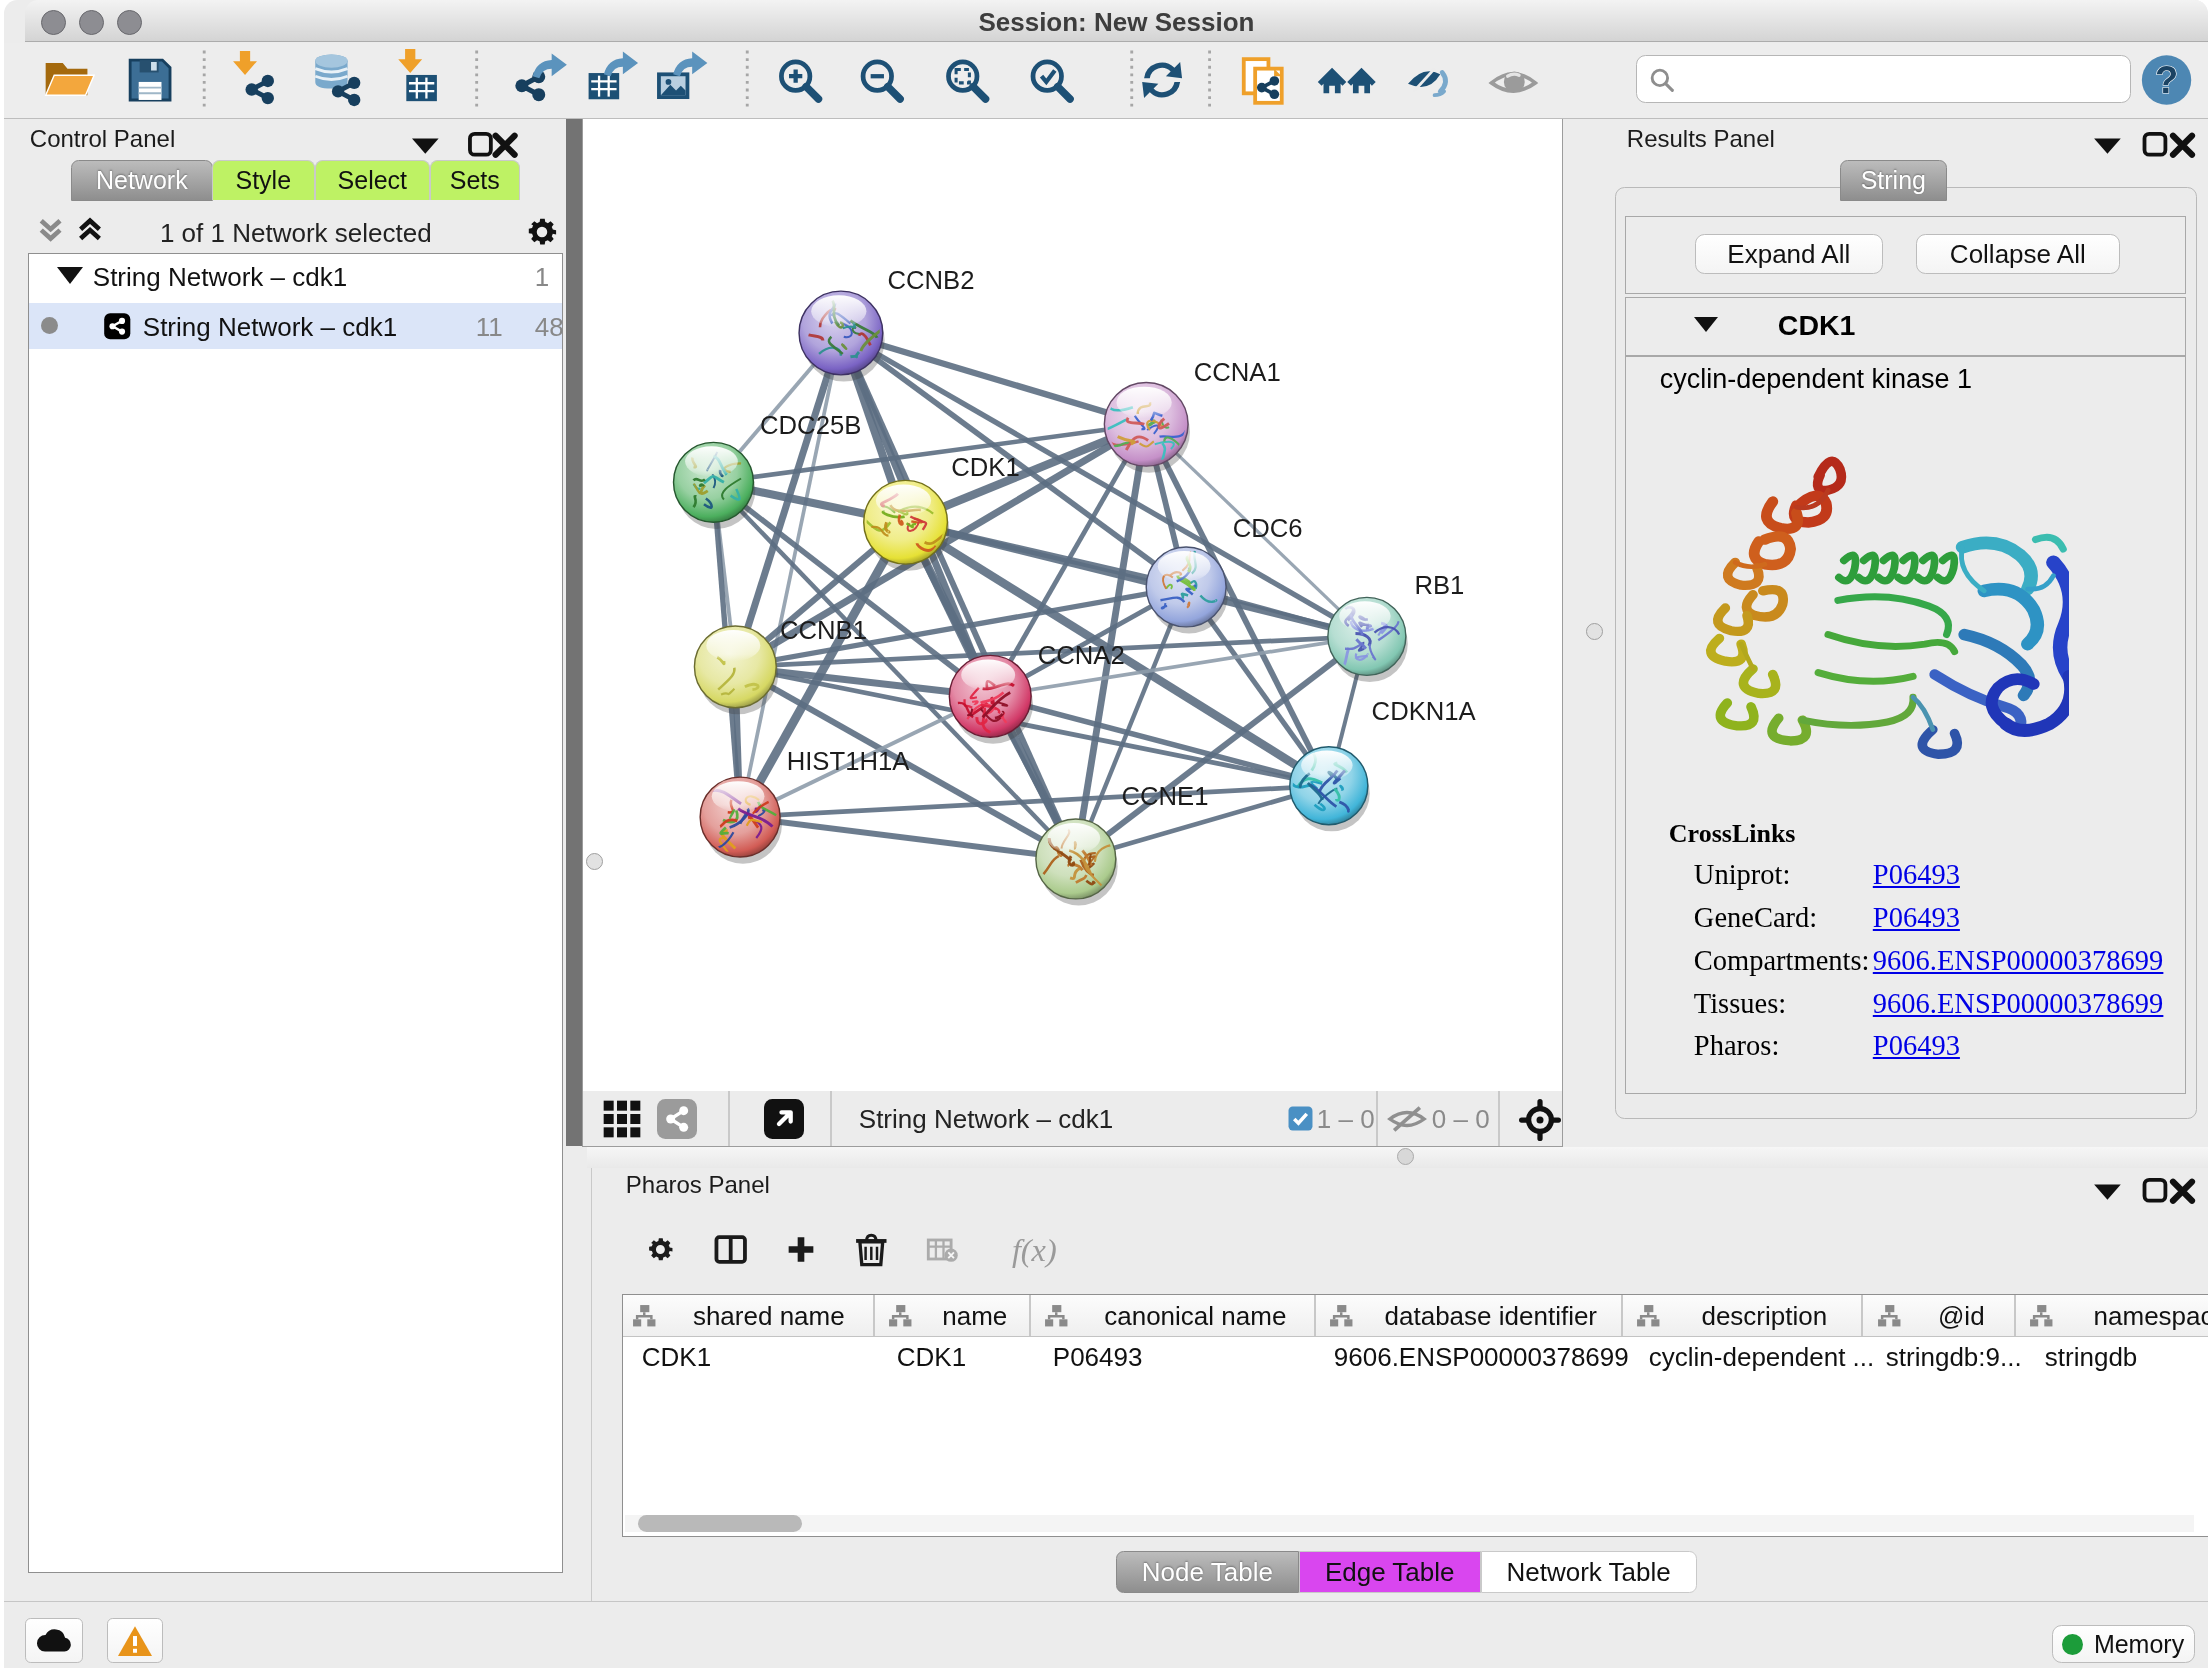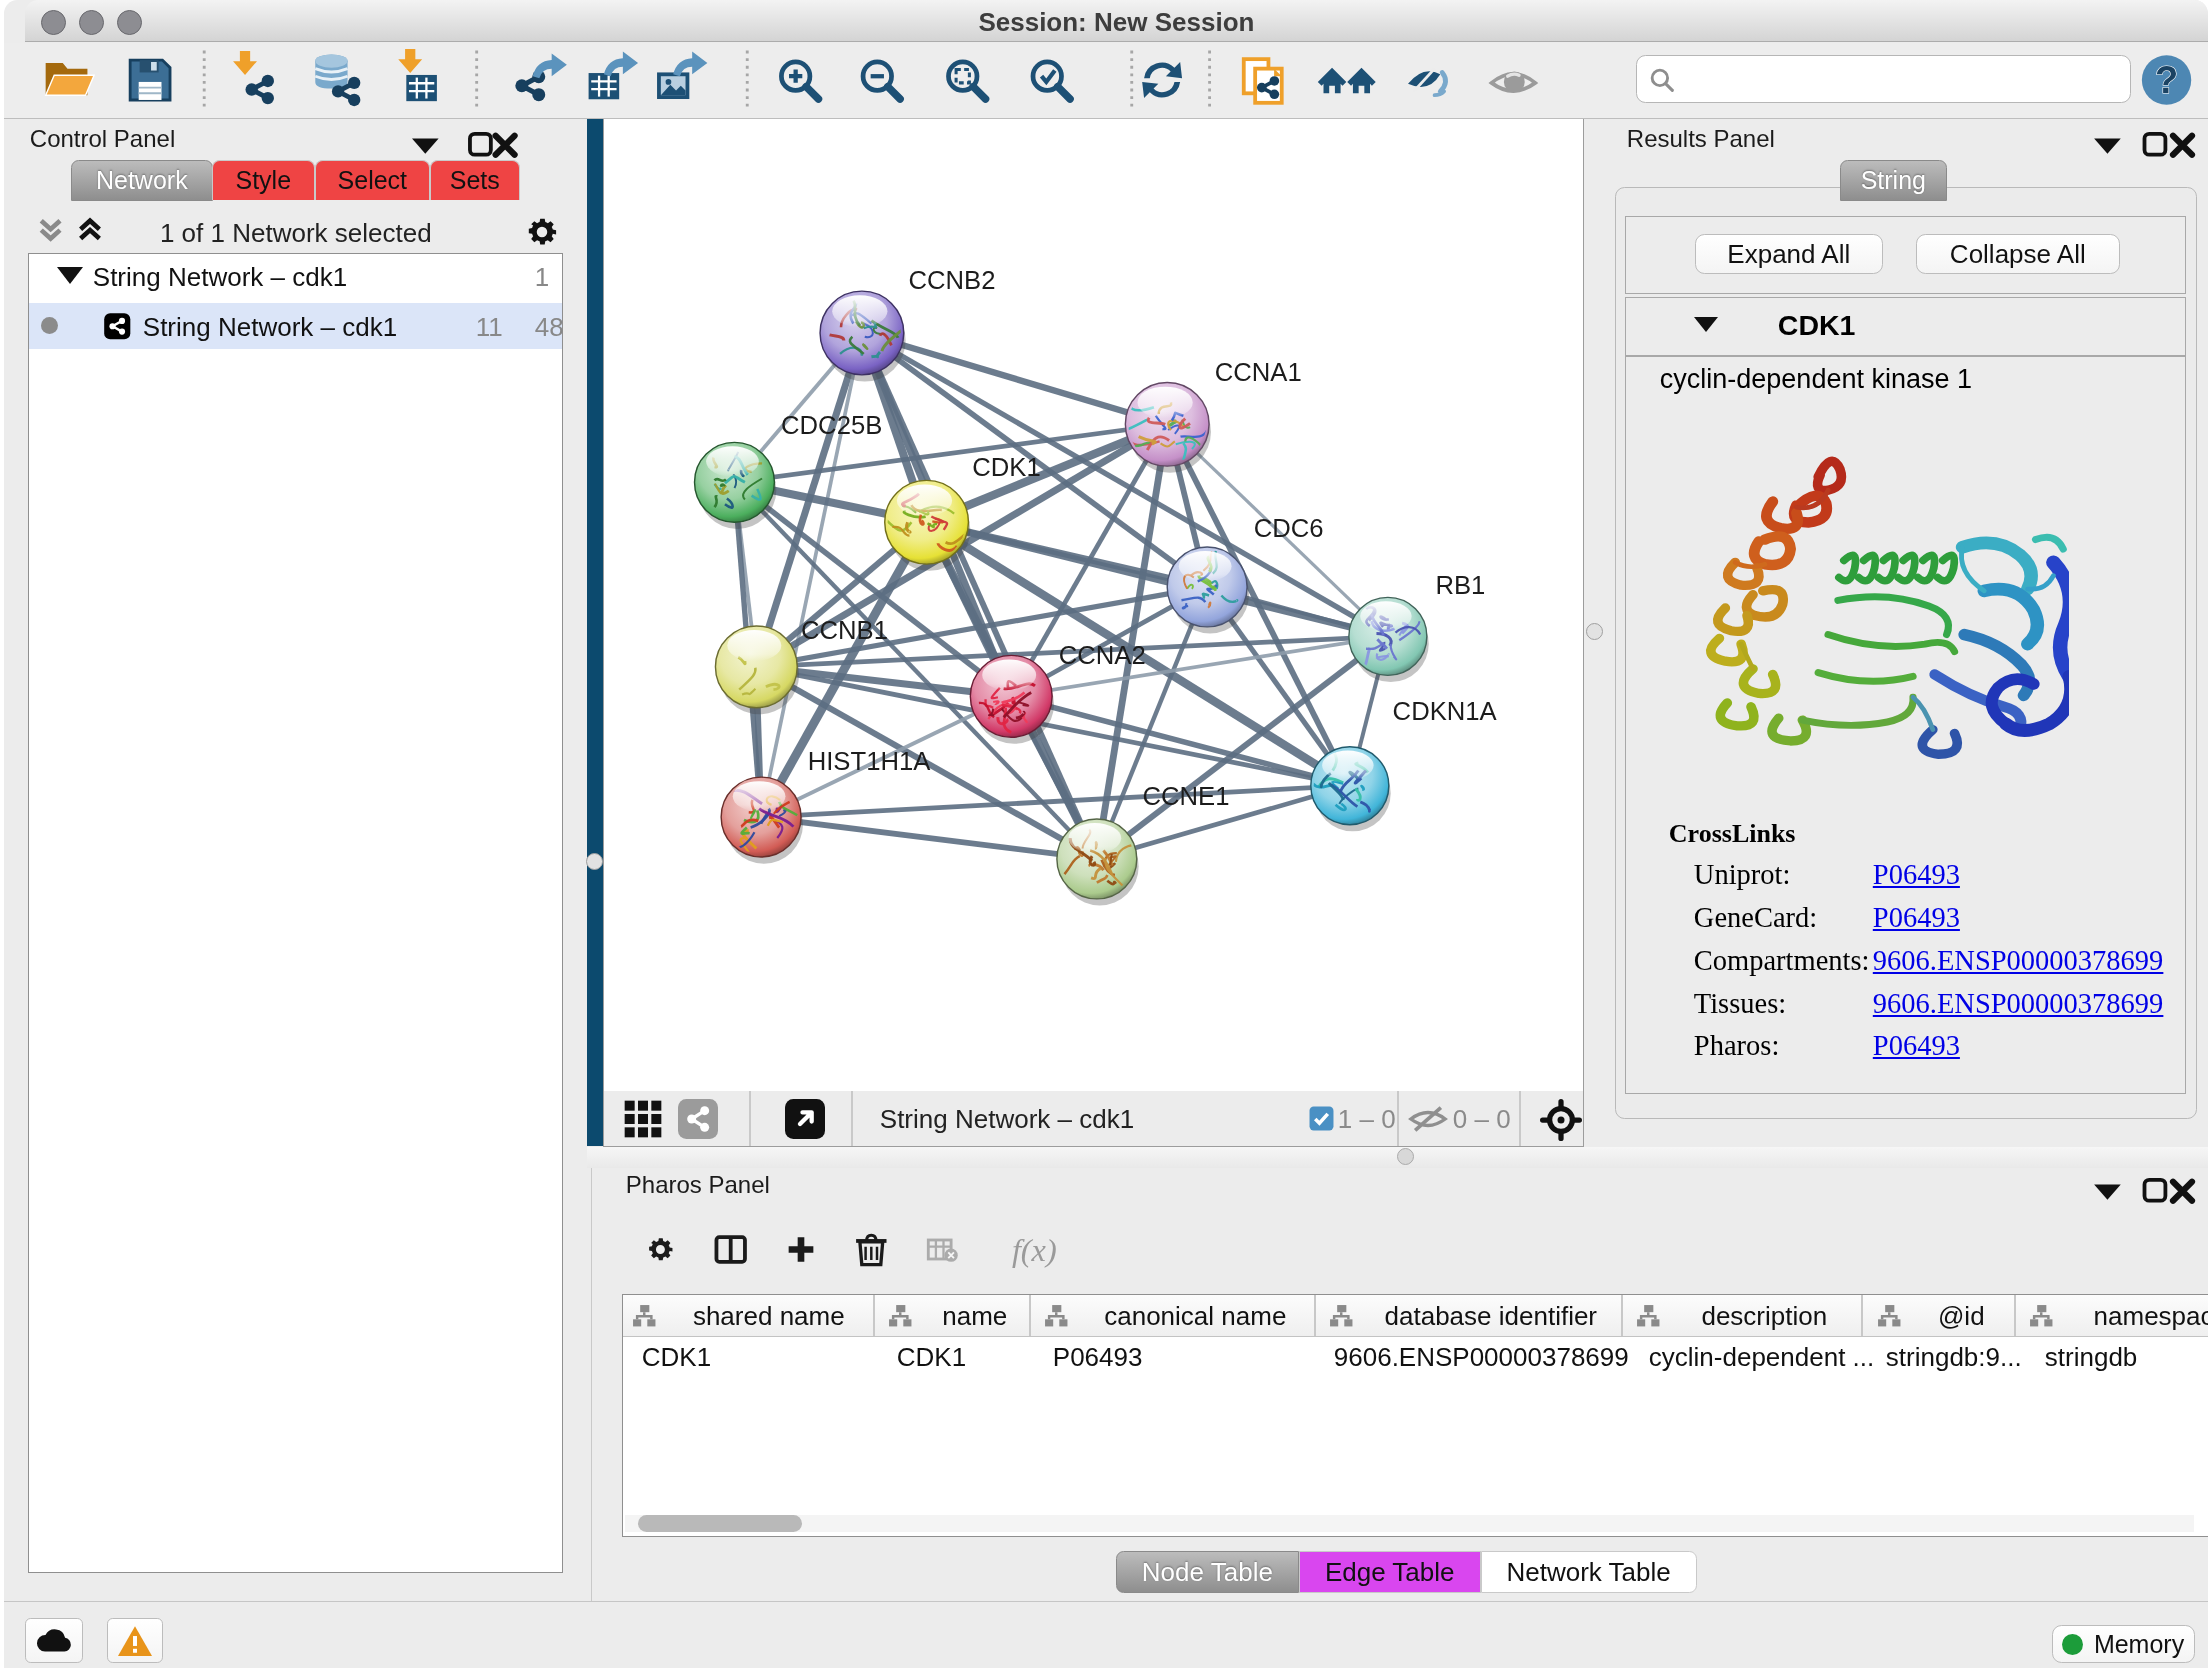--- a/index.html
+++ b/index.html
@@ -21,21 +21,21 @@
     border-bottom:1.9px solid #bdbdbd;}
   .searchbox{position:absolute;left:1632px;top:12.4px;width:493px;height:46px;background:#fff;
      border:1.9px solid #b6b6b6;border-radius:9.5px;}
   
   .ptitle{font-size:24px;color:#1b1b1b;}
   
   .tab{position:absolute;height:39px;border-radius:7.6px 7.6px 0 0;
      font-size:25px;display:flex;align-items:center;justify-content:center;}
   .tab.sel{background:linear-gradient(#bcbcbc,#8e8e8e);color:#fff;
      text-shadow:0 -1px 1.9px rgba(0,0,0,.35);border:1px solid #8a8a8a;}
-  .tab.uns{background:#ef4444;color:#111;border:1px solid #c9c9c9;border-bottom:none;text-align:right;}
+  .tab.uns{background:#bef264;color:#111;border:1px solid #c9c9c9;border-bottom:none;text-align:right;}
   .selrow{position:absolute;left:0;top:49px;width:100%;height:46px;background:#dbe5f8;}
   
   .btn{position:absolute;background:linear-gradient(#ffffff,#f4f4f4);border:1.9px solid #bcbcbc;
      border-radius:9.5px;font-size:26px;color:#111;display:flex;align-items:center;justify-content:center;}
   
   .rp-outer{position:absolute;left:1611px;top:186px;width:584px;height:932px;
      background:#ebebeb;border:1.9px solid #b9b9b9;border-radius:9.5px;}
   .rp-box{position:absolute;border:1.9px solid #a8a8a8;background:#ececec;}
   .serif{font-family:"Liberation Serif",serif;}
   a.lk{color:#0000e6;text-decoration:underline;}
@@ -283,21 +283,21 @@
               <path d="M8 12 L16 7.5 M8 12 L16 16.5"></path>
             </g>
         </svg>
         <div class="cell" style="left:114px;top:8.6px;">String Network – cdk1</div>
         <div class="cell" style="left:447px;top:8.6px;color:#888;">11</div>
         <div class="cell" style="left:506px;top:8.6px;color:#888;">48</div>
       </div>
     </div>
   </div>
 
-  <div class="abs" style="left:583px;top:119px;width:997px;height:1027px;background:#0c4a6e;">
+  <div class="abs" style="left:562px;top:119px;width:997px;height:1027px;background:#737373;">
     <div class="abs" style="left:16px;top:0;width:979px;height:972px;background:#fff;border:1px solid #9c9c9c;border-top:none;">
       <svg id="netsvg" width="979" height="972" viewBox="0 0 1029 1022">
           <defs>
             <radialGradient id="gCCNB2" cx="0.42" cy="0.34" r="0.72">
               <stop offset="0" stop-color="#d9d3ee"></stop>
               <stop offset="0.52" stop-color="#b1a4dc"></stop>
               <stop offset="0.82" stop-color="#7a63c4"></stop>
               <stop offset="1" stop-color="#463971"></stop>
             </radialGradient>
             <clipPath id="cCCNB2">

